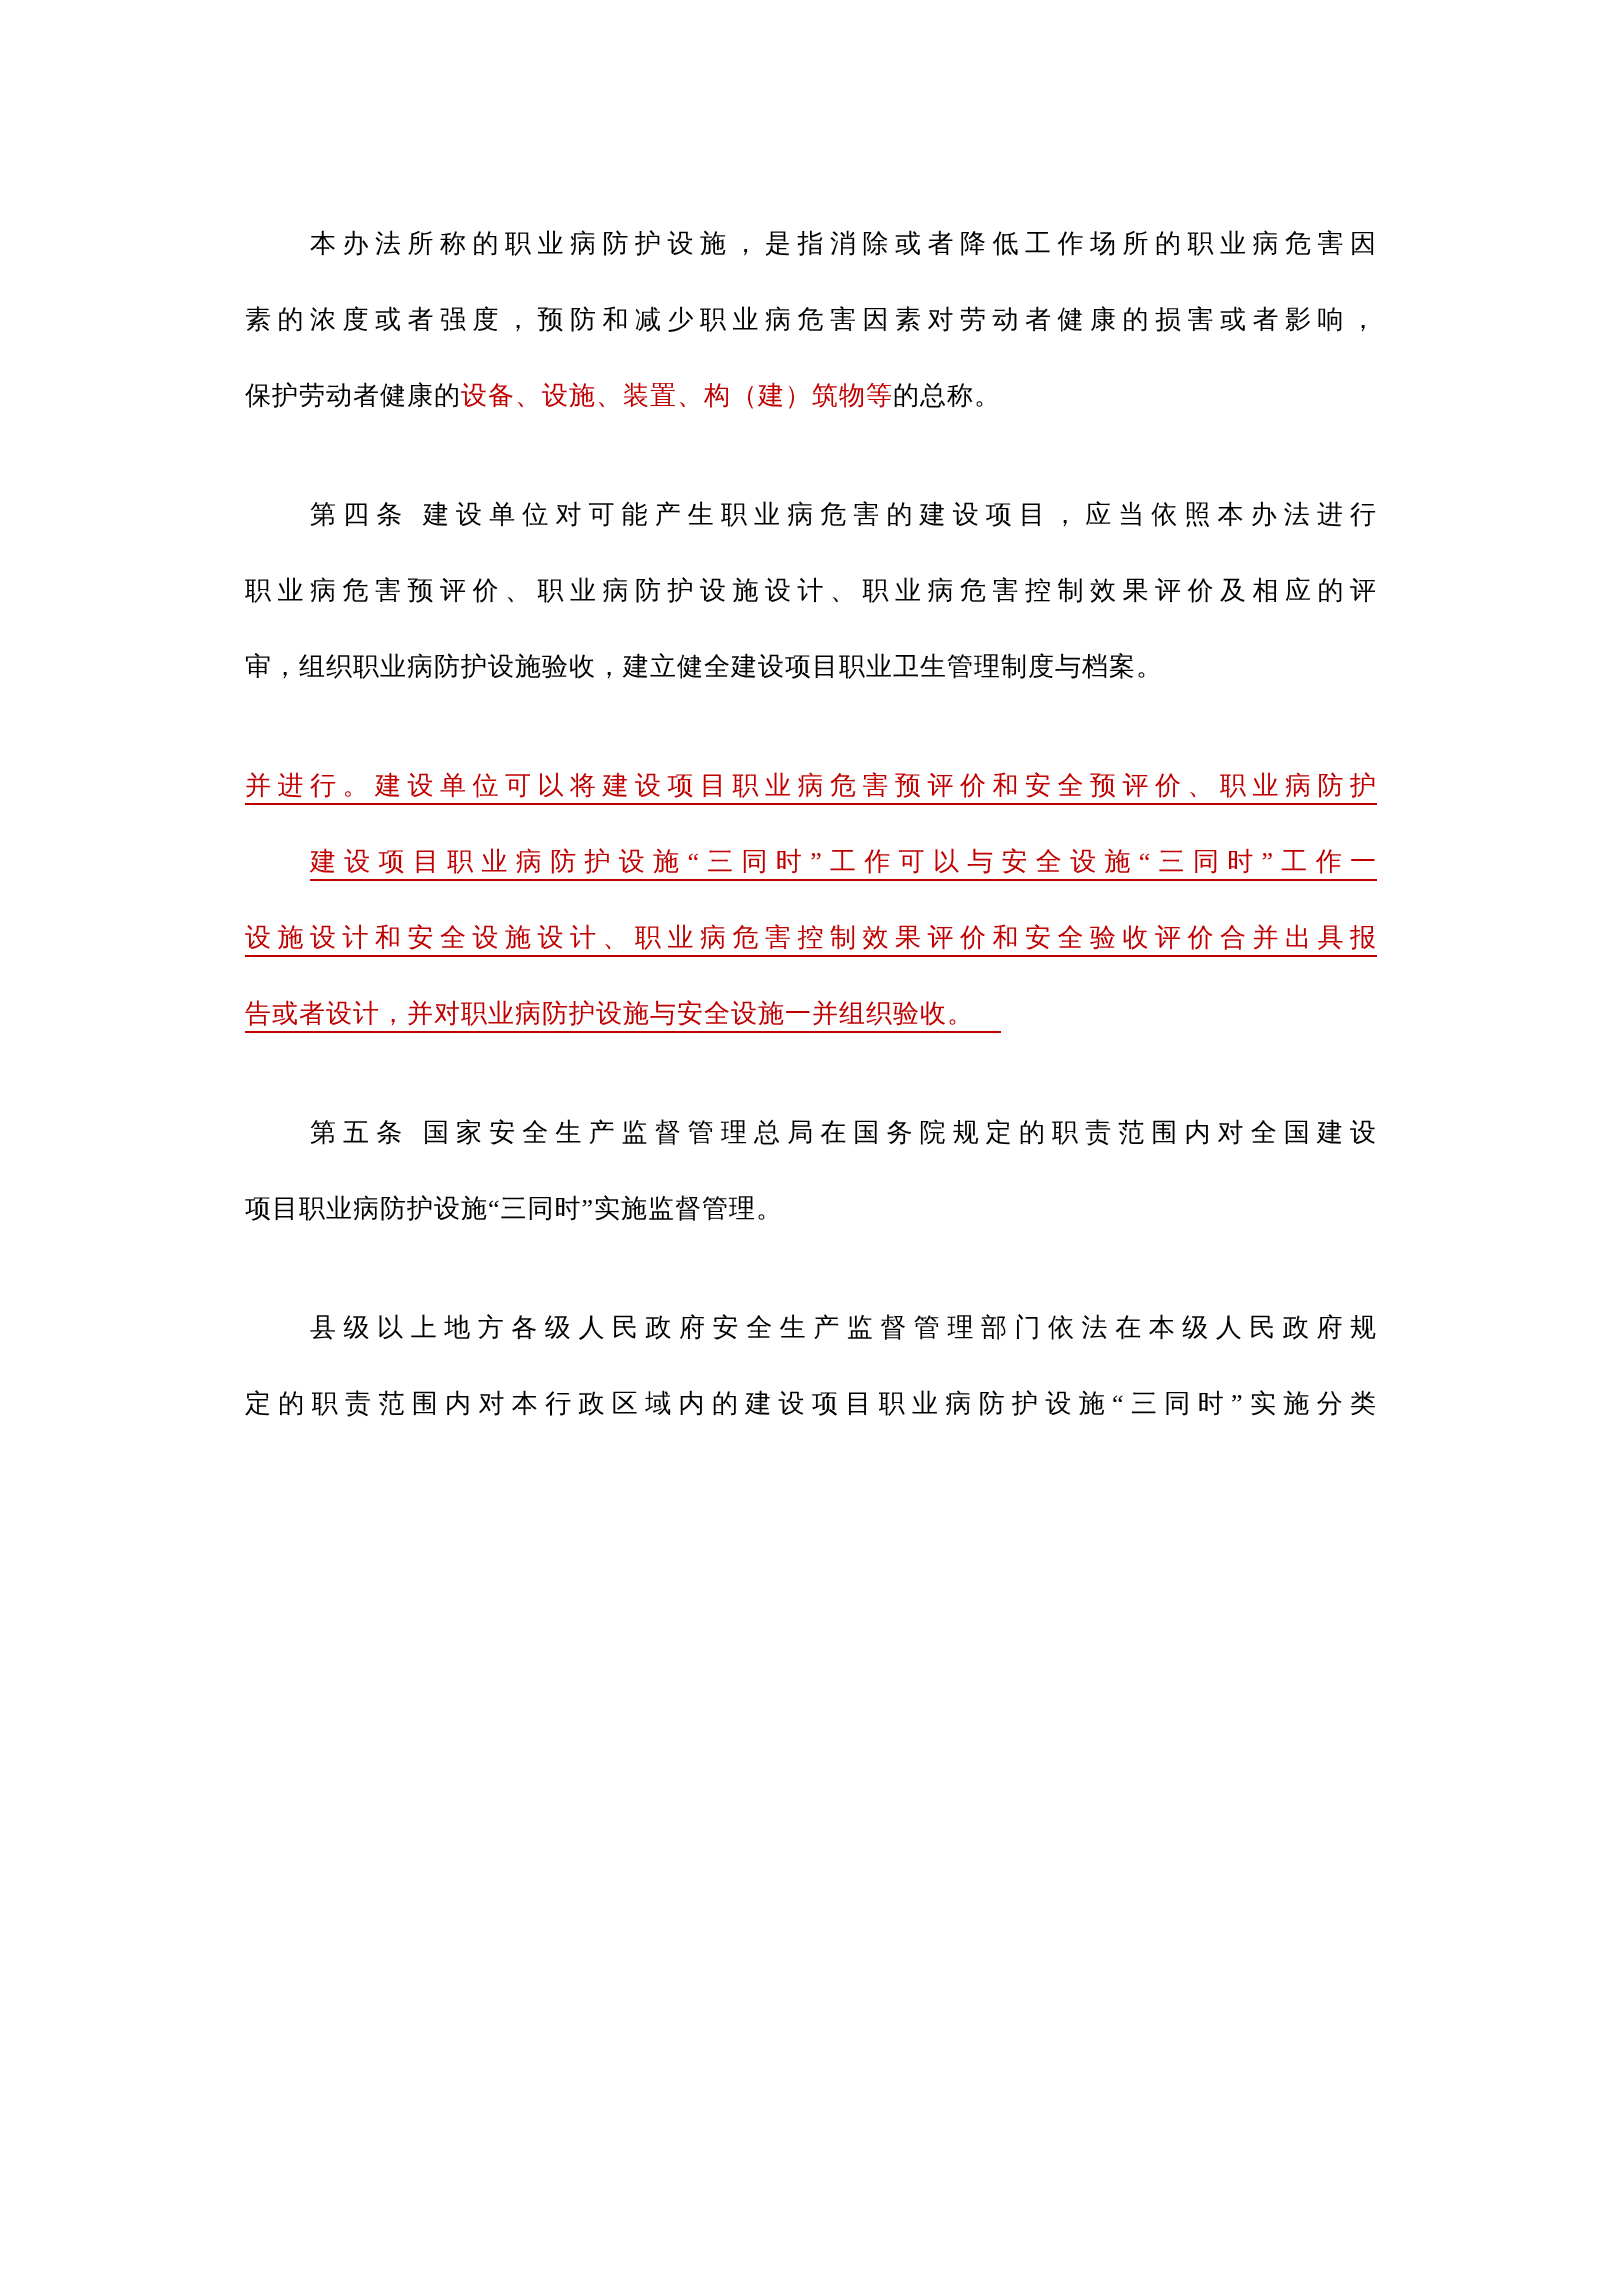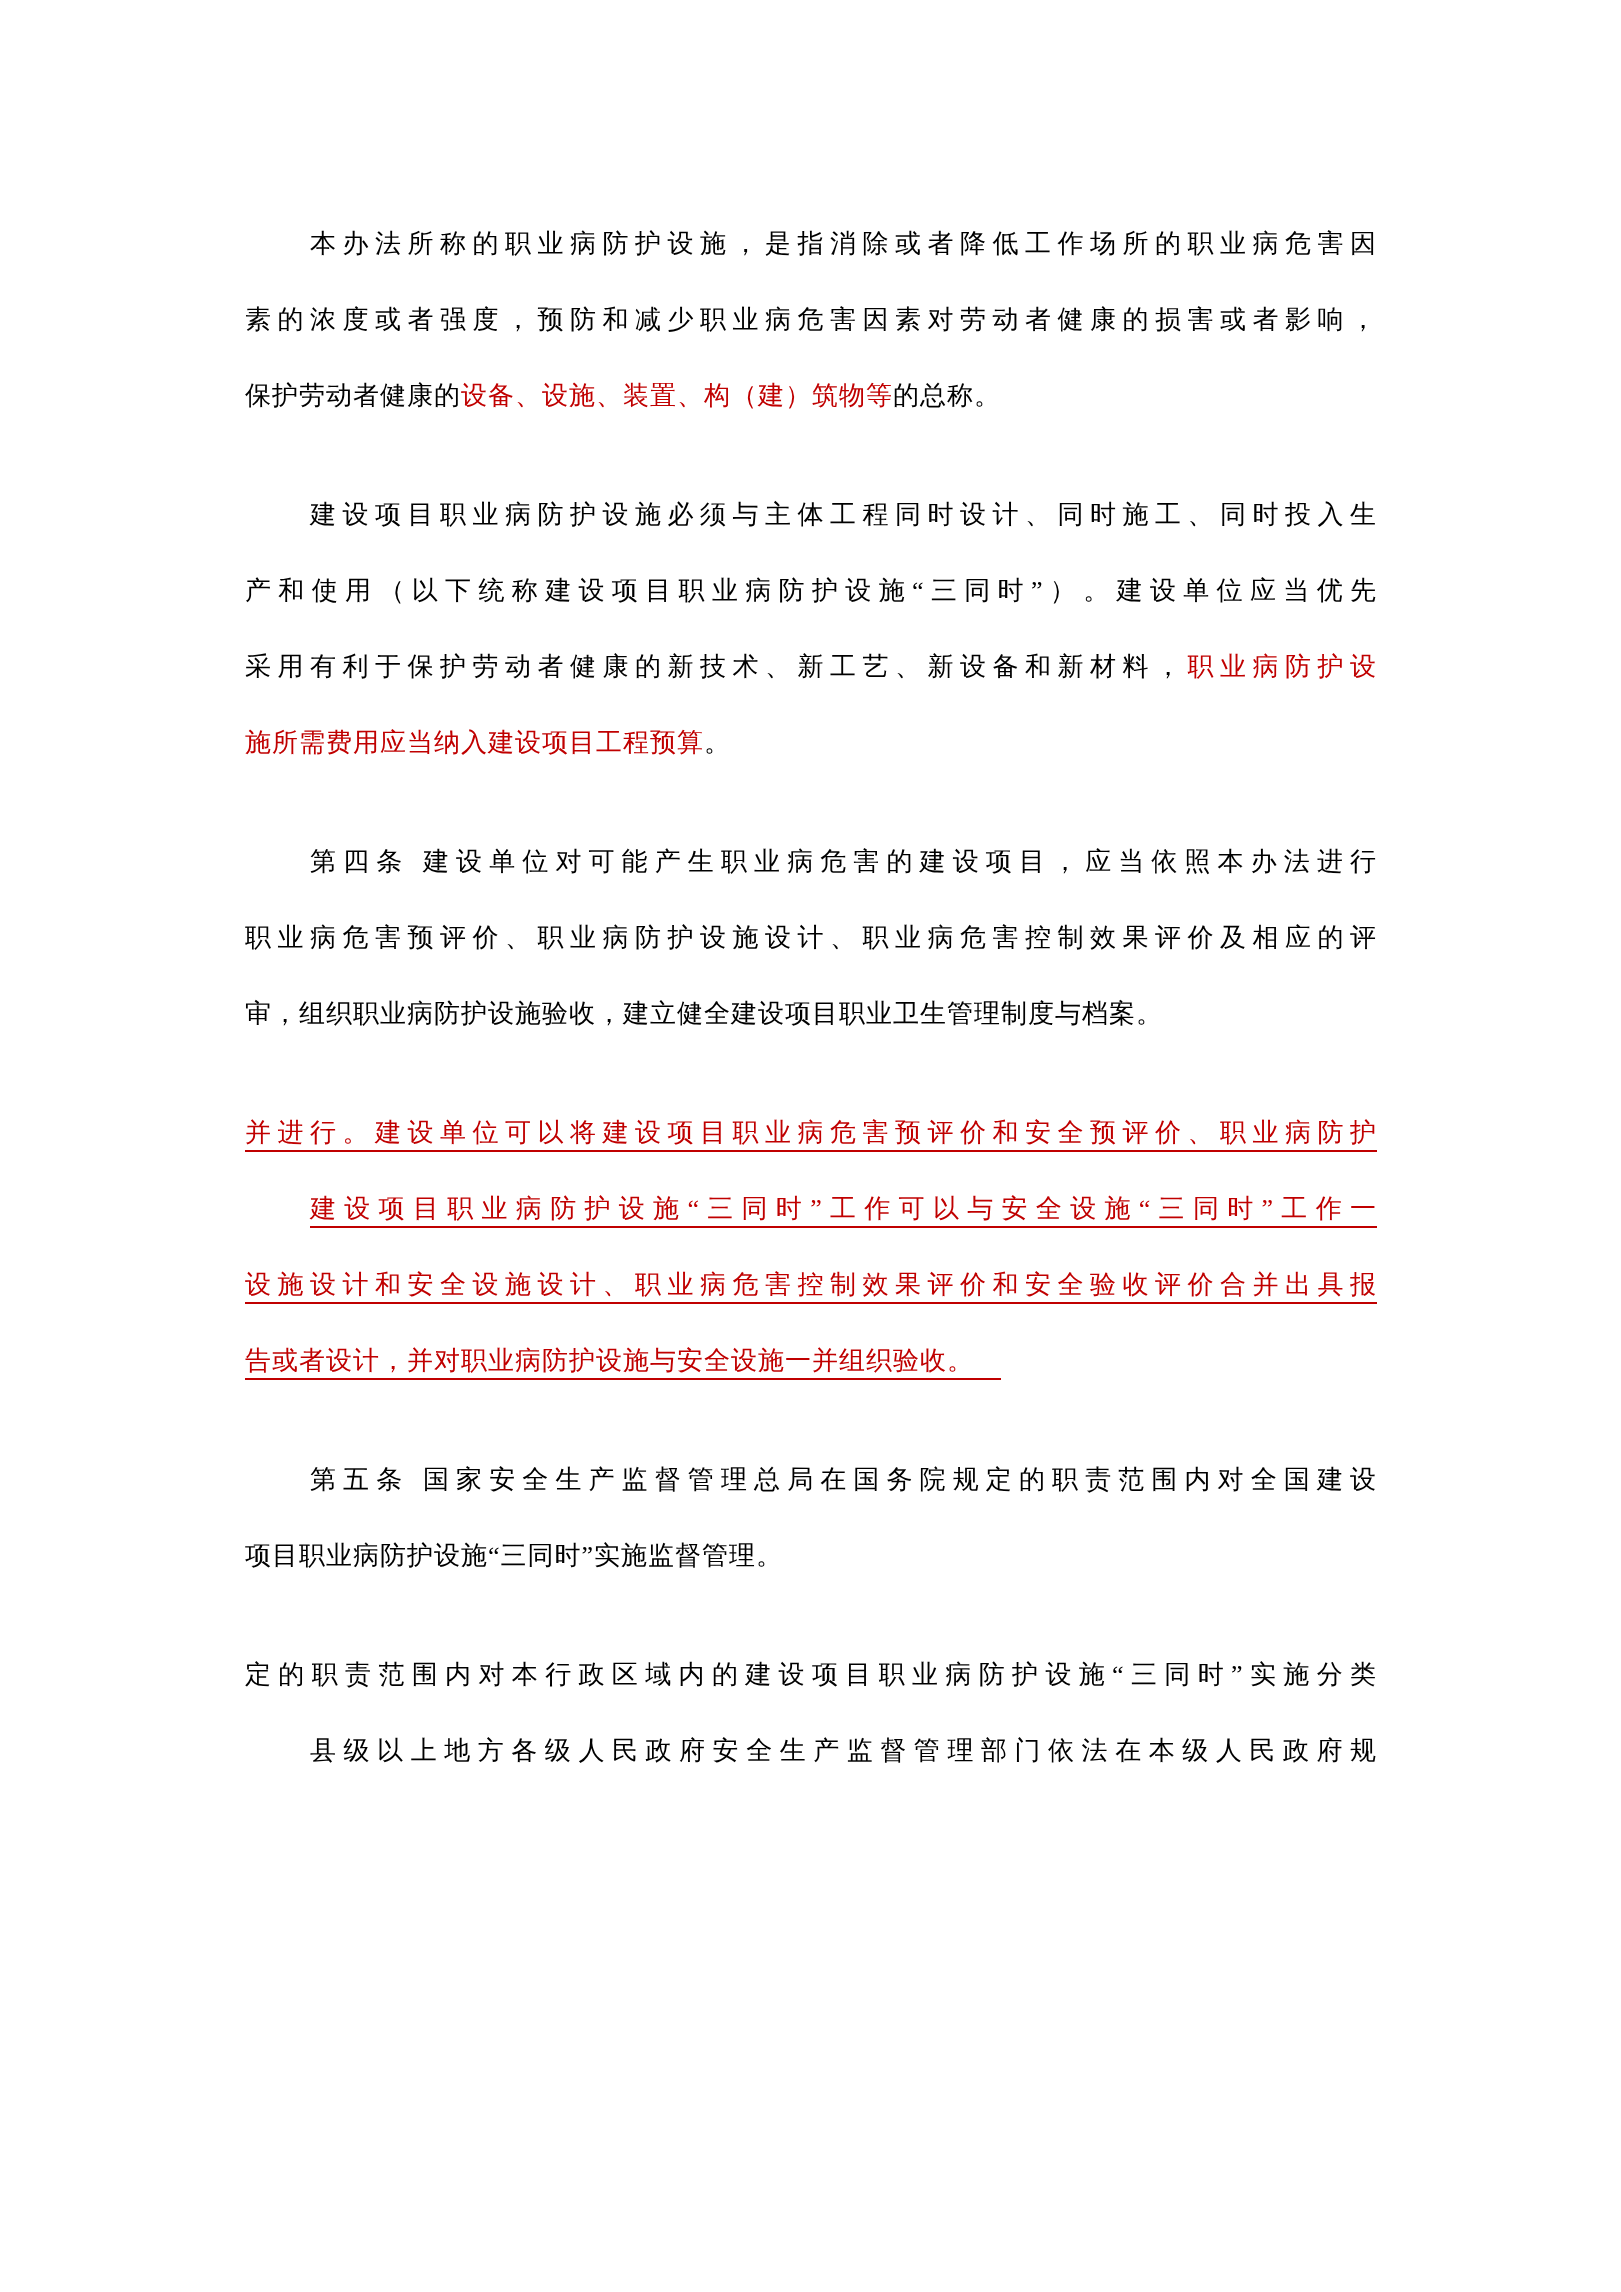--- a/index.html
+++ b/index.html
@@ -44,39 +44,33 @@
 <body>
 
 <div class="page">
   <div class="doc" id="doc-body">
       <div class="para">
         <div class="line fill indent"><span class="run-black">本办法所称的职业病防护设施，是指消除或者降低工作场所的职业病危害因</span></div>
         <div class="line fill"><span class="run-black">素的浓度或者强度，预防和减少职业病危害因素对劳动者健康的损害或者影响，</span></div>
         <div class="line short"><span class="run-black">保护劳动者健康的</span><span class="run-red">设备、设施、装置、构（建）筑物等</span><span class="run-black">的总称。</span></div>
       </div>
       <div class="para">
-        <div class="line fill indent"><span class="run-black">建设项目职业病防护设施必须与主体工程同时设计、同时施工、同时投入生</span></div>
-        <div class="line fill"><span class="run-black">产和使用（以下统称建设项目职业病防护设施“三同时”）。建设单位应当优先</span></div>
-        <div class="line fill"><span class="run-black">采用有利于保护劳动者健康的新技术、新工艺、新设备和新材料，</span><span class="run-red">职业病防护设</span></div>
-        <div class="line short"><span class="run-red">施所需费用应当纳入建设项目工程预算</span><span class="run-black">。</span></div>
-      </div>
-      <div class="para">
         <div class="line fill indent"><span class="run-black">第四条 建设单位对可能产生职业病危害的建设项目，应当依照本办法进行</span></div>
         <div class="line fill"><span class="run-black">职业病危害预评价、职业病防护设施设计、职业病危害控制效果评价及相应的评</span></div>
         <div class="line short"><span class="run-black">审，组织职业病防护设施验收，建立健全建设项目职业卫生管理制度与档案。</span></div>
       </div>
       <div class="para underlined">
         <div class="line fill"><span class="run-red">并进行。建设单位可以将建设项目职业病危害预评价和安全预评价、职业病防护</span></div>
         <div class="line fill indent"><span class="run-red">建设项目职业病防护设施“三同时”工作可以与安全设施“三同时”工作一</span></div>
         <div class="line fill"><span class="run-red">设施设计和安全设施设计、职业病危害控制效果评价和安全验收评价合并出具报</span></div>
         <div class="line short"><span class="run-red">告或者设计，并对职业病防护设施与安全设施一并组织验收。　</span></div>
       </div>
       <div class="para">
         <div class="line fill indent"><span class="run-black">第五条 国家安全生产监督管理总局在国务院规定的职责范围内对全国建设</span></div>
         <div class="line short"><span class="run-black">项目职业病防护设施“三同时”实施监督管理。</span></div>
       </div>
       <div class="para">
+        <div class="line fill indent"><span class="run-black">县级以上地方各级人民政府安全生产监督管理部门依法在本级人民政府规</span></div>
         <div class="line fill"><span class="run-black">定的职责范围内对本行政区域内的建设项目职业病防护设施“三同时”实施分类</span></div>
-        <div class="line fill indent"><span class="run-black">县级以上地方各级人民政府安全生产监督管理部门依法在本级人民政府规</span></div>
       </div>
     </div>
 </div>
 
 
 </body></html>

